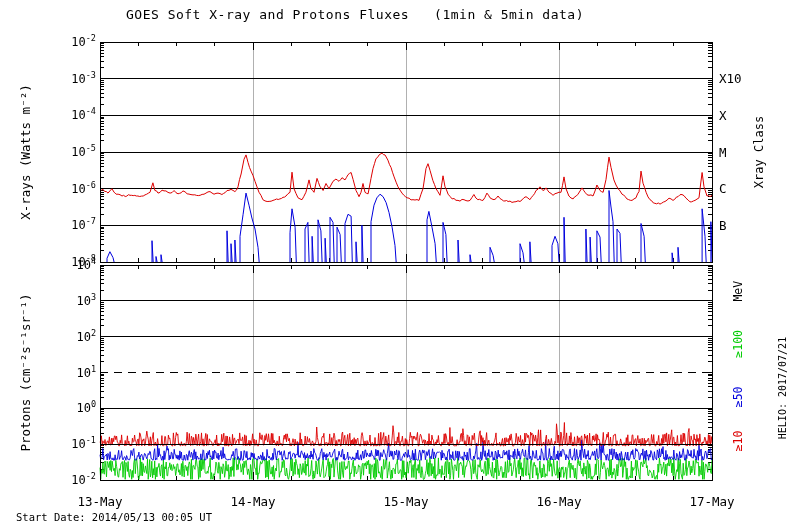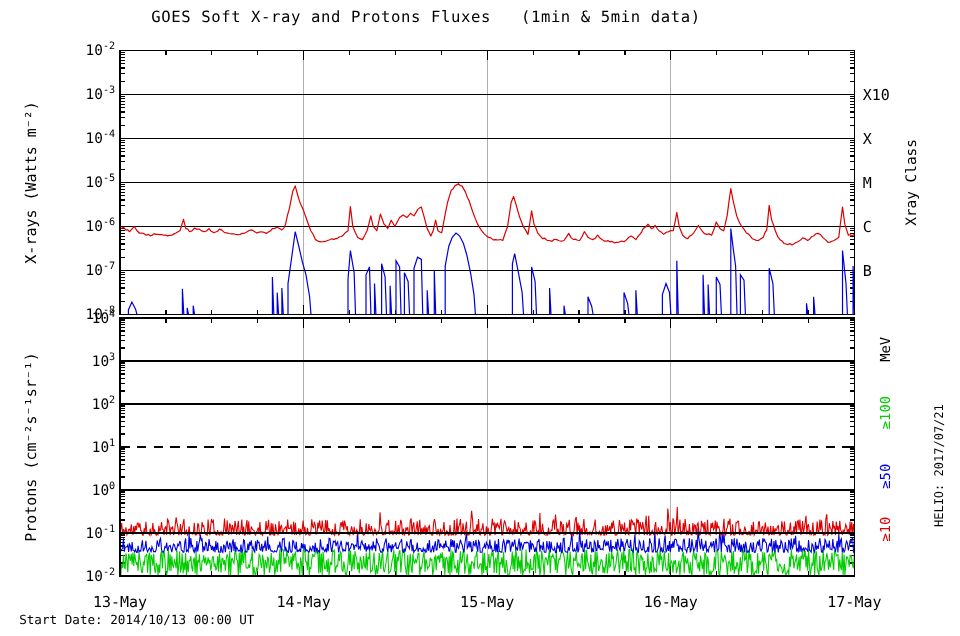--- a/index.html
+++ b/index.html
@@ -376,14 +376,14 @@
       </g>
       <g>
         <text x="100" y="506" text-anchor="middle" font-size="12.5px" fill="#000">13-May</text>
         <text x="253" y="506" text-anchor="middle" font-size="12.5px" fill="#000">14-May</text>
         <text x="406" y="506" text-anchor="middle" font-size="12.5px" fill="#000">15-May</text>
         <text x="559" y="506" text-anchor="middle" font-size="12.5px" fill="#000">16-May</text>
         <text x="712" y="506" text-anchor="middle" font-size="12.5px" fill="#000">17-May</text>
       </g>
       <text x="786" y="388" transform="rotate(-90 786 388)" text-anchor="middle" font-size="10px" fill="#000">HELIO: 2017/07/21</text>
     </svg>
-  <div class="start-date">Start Date: 2014/10/13 00:00 UT</div>
+  <div class="start-date">Start Date: 2014/05/13 00:05 UT</div>
 </div>
 
 </body></html>

